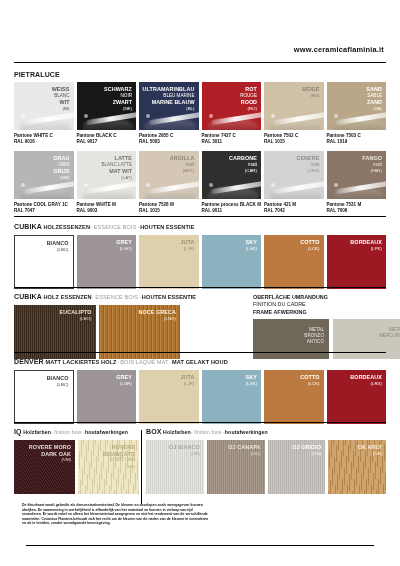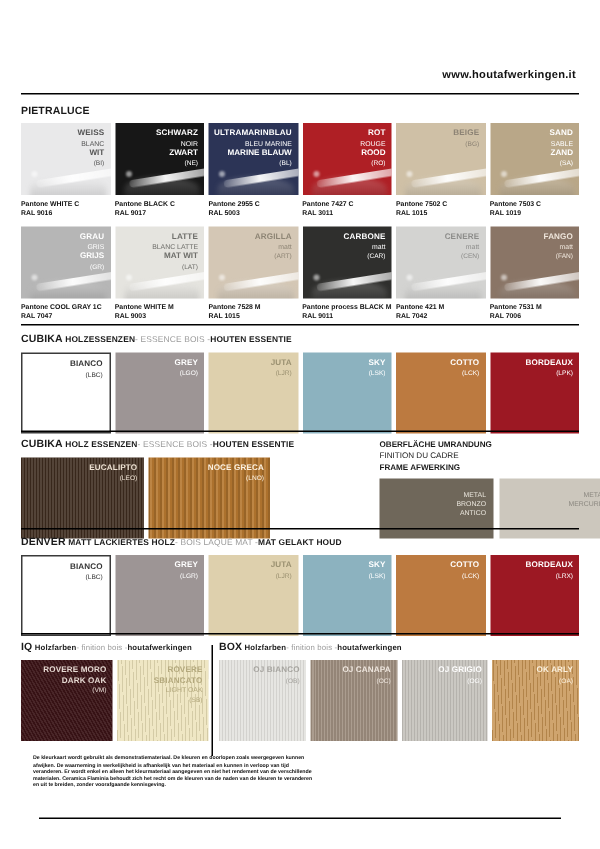--- a/index.html
+++ b/index.html
@@ -104,21 +104,21 @@
     font-size:3.5px;line-height:4.6px;font-weight:bold;color:#111;text-align:left;
   }
   .rule-bottom{position:absolute;left:26px;right:26px;top:545px;height:1.4px;background:#000;}
   .hr-thin{position:absolute;left:14px;right:14px;height:1px;background:#000;}
 </style>
 </head>
 <body>
 
 <div class="page">
 
-  <div class="site-url">www.houtafwerkingen.it</div>
+  <div class="site-url">www.ceramicaflaminia.it</div>
   <div class="rule-top"></div>
 
   <div class="sect" style="top:70px;">
     <div class="sect-title">PIETRALUCE</div>
     <div class="row" id="pl-row1">
         <div class="cell">
           <div class="sw" style="background:#e9e9ea;color:#555555;">
             <div class="basin">
               <div class="body"></div>
               <div class="rim"></div>

